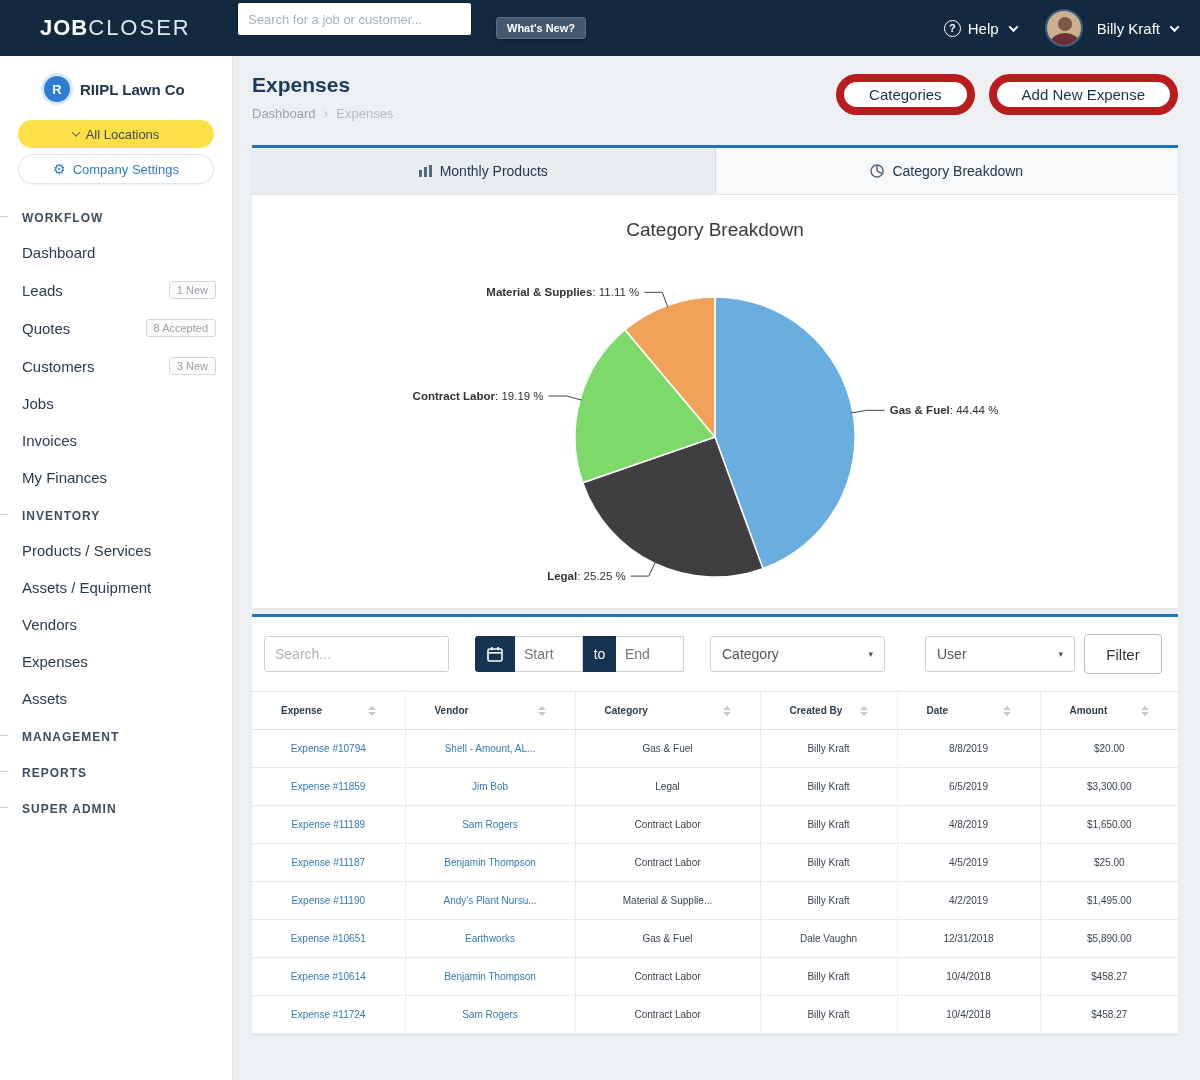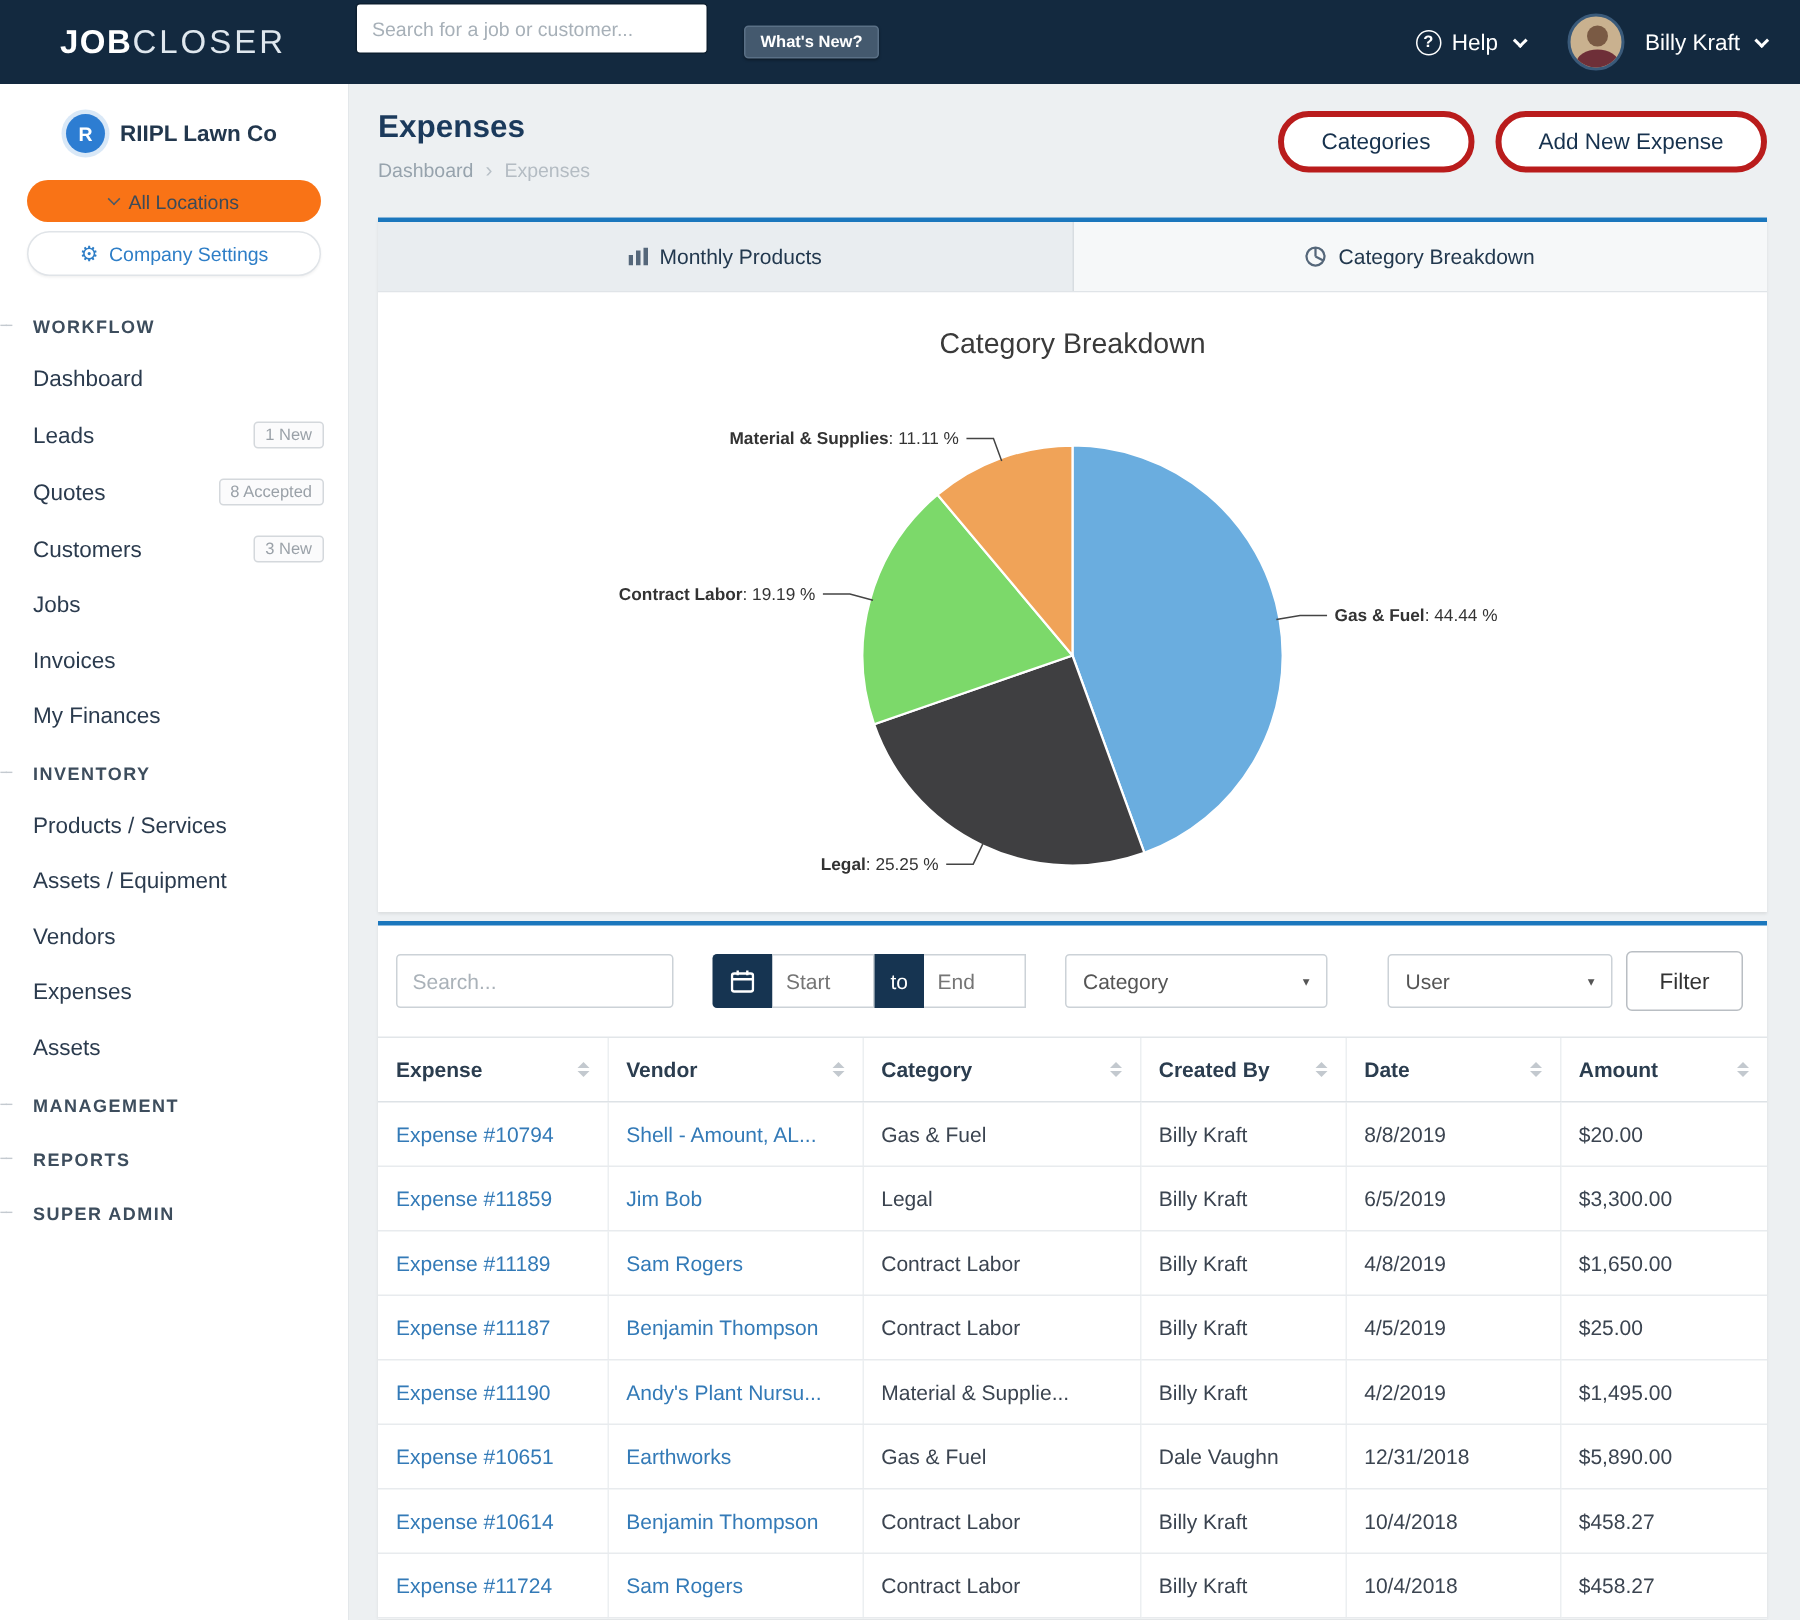--- a/index.html
+++ b/index.html
@@ -34,21 +34,21 @@
   
   .sidebar { position:absolute; left:0; top:56px; width:233px; bottom:0; background:#fff;
     border-right:1px solid #e3e7ea; overflow:hidden; }
   .company-row { display:flex; align-items:center; gap:10px; padding:20px 18px 12px 44px; }
   .company-avatar { width:26px; height:26px; border-radius:50%; background:#2d7dd2; color:#fff;
     font-size:13px; font-weight:700; display:flex; align-items:center; justify-content:center;
     box-shadow:0 0 0 3px rgba(45,125,210,.18); }
   .company-name { font-size:15px; font-weight:700; color:#22374d; }
   .pill { margin:6px 18px 0 18px; height:28px; border-radius:15px; display:flex;
     align-items:center; justify-content:center; gap:7px; font-size:13px; cursor:pointer; }
-  .pill.locations { background:#f97316; color:#3c4a58; }
+  .pill.locations { background:#fde047; color:#3c4a58; }
   .pill.settings { background:#fff; border:1px solid #e0e4e8; color:#2e7ec7;
     box-shadow:0 1px 2px rgba(0,0,0,.06); height:30px; }
   .chev-dark { width:6px; height:6px; border-right:1.5px solid #4a5a68; border-bottom:1.5px solid #4a5a68;
     transform:rotate(45deg) translate(-1px,-1px); }
   .gear { font-size:14px; line-height:1; }
   .side-nav { margin-top:14px; }
   .side-section-header { position:relative; padding:13px 18px 9px 22px; font-size:12px; font-weight:700;
     letter-spacing:1px; color:#3d4d5d; cursor:pointer; }
   .side-section-header::before { content:"– –"; position:absolute; left:0px; top:50%;
     transform:translateY(-46%); color:#c4cad0; font-size:9px; letter-spacing:-2px; }
@@ -60,21 +60,21 @@
   
   .main { position:absolute; left:233px; top:56px; right:0; bottom:0; background:#edf0f2;
     padding:0 22px 0 19px; overflow:hidden; }
   .page-header { position:relative; padding-top:17px; height:89px; }
   .page-title { font-size:21px; font-weight:700; color:#1b3a5c; }
   .breadcrumb { margin-top:8px; font-size:13px; color:#97a3ad; display:flex; align-items:center; gap:8px; }
   .breadcrumb .sep { color:#b8c0c7; font-size:14px; }
   .breadcrumb .current { color:#b4bcc3; }
   .crumb-link { cursor:pointer; }
   .header-buttons { position:absolute; right:0; top:18px; display:flex; gap:14px; }
-  .pill-btn { height:41px; padding:0 25px; border-radius:21px; border:4px solid #b91c1c;
+  .pill-btn { height:41px; padding:0 25px; border-radius:21px; border:8px solid #b91c1c;
     background:#fff; color:#17324e; font-size:15px; cursor:pointer;
     font-family:"Liberation Sans","DejaVu Sans",sans-serif; }
 
   .card { background:#fff; border-top:3px solid #1b77bd; box-shadow:0 1px 2px rgba(0,0,0,.08); }
 
   
   .tabs { display:flex; height:47px; border-bottom:1px solid #e0e4e8; }
   .tab { flex:1; display:flex; align-items:center; justify-content:center; gap:8px;
     font-size:14px; color:#22384e; background:#e9edf0; cursor:pointer; }
   .tab:first-child { border-right:1px solid #d8dde1; }
@@ -105,21 +105,21 @@
     color:#555; background:#fff; font-size:14px; cursor:pointer; }
   .select .caret { font-size:9px; color:#555; }
   .select.category { width:175px; margin-left:26px; }
   .select.user { width:150px; margin-left:40px; }
   .filter-btn { margin-left:auto; margin-right:4px; width:78px; height:40px; border:1px solid #b9bec3;
     border-radius:4px; background:#fff; font-size:15px; color:#333; cursor:pointer;
     font-family:"Liberation Sans","DejaVu Sans",sans-serif; }
 
   
   table { width:100%; border-collapse:collapse; table-layout:fixed; background:#fff; }
-  th, td { text-align:left; padding:13px 12px; font-size:14px;
+  th, td { text-align:center; padding:13px 29px; font-size:10px;
     border-bottom:1px solid #e8ebee; border-right:1px solid #eceff1; overflow:hidden;
     white-space:nowrap; text-overflow:ellipsis; }
   th:last-child, td:last-child { border-right:none; }
   th { color:#2b3d4f; font-weight:700; border-bottom:1px solid #dde2e6; cursor:pointer; }
   th .th-inner { display:flex; align-items:center; justify-content:space-between; }
   td { color:#3b4450; }
   .sort { display:inline-flex; flex-direction:column; gap:2px; }
   .sort i { width:0; height:0; border-left:4px solid transparent; border-right:4px solid transparent; }
   .sort .up { border-bottom:4px solid #c3c9cf; }
   .sort .down { border-top:4px solid #c3c9cf; }

